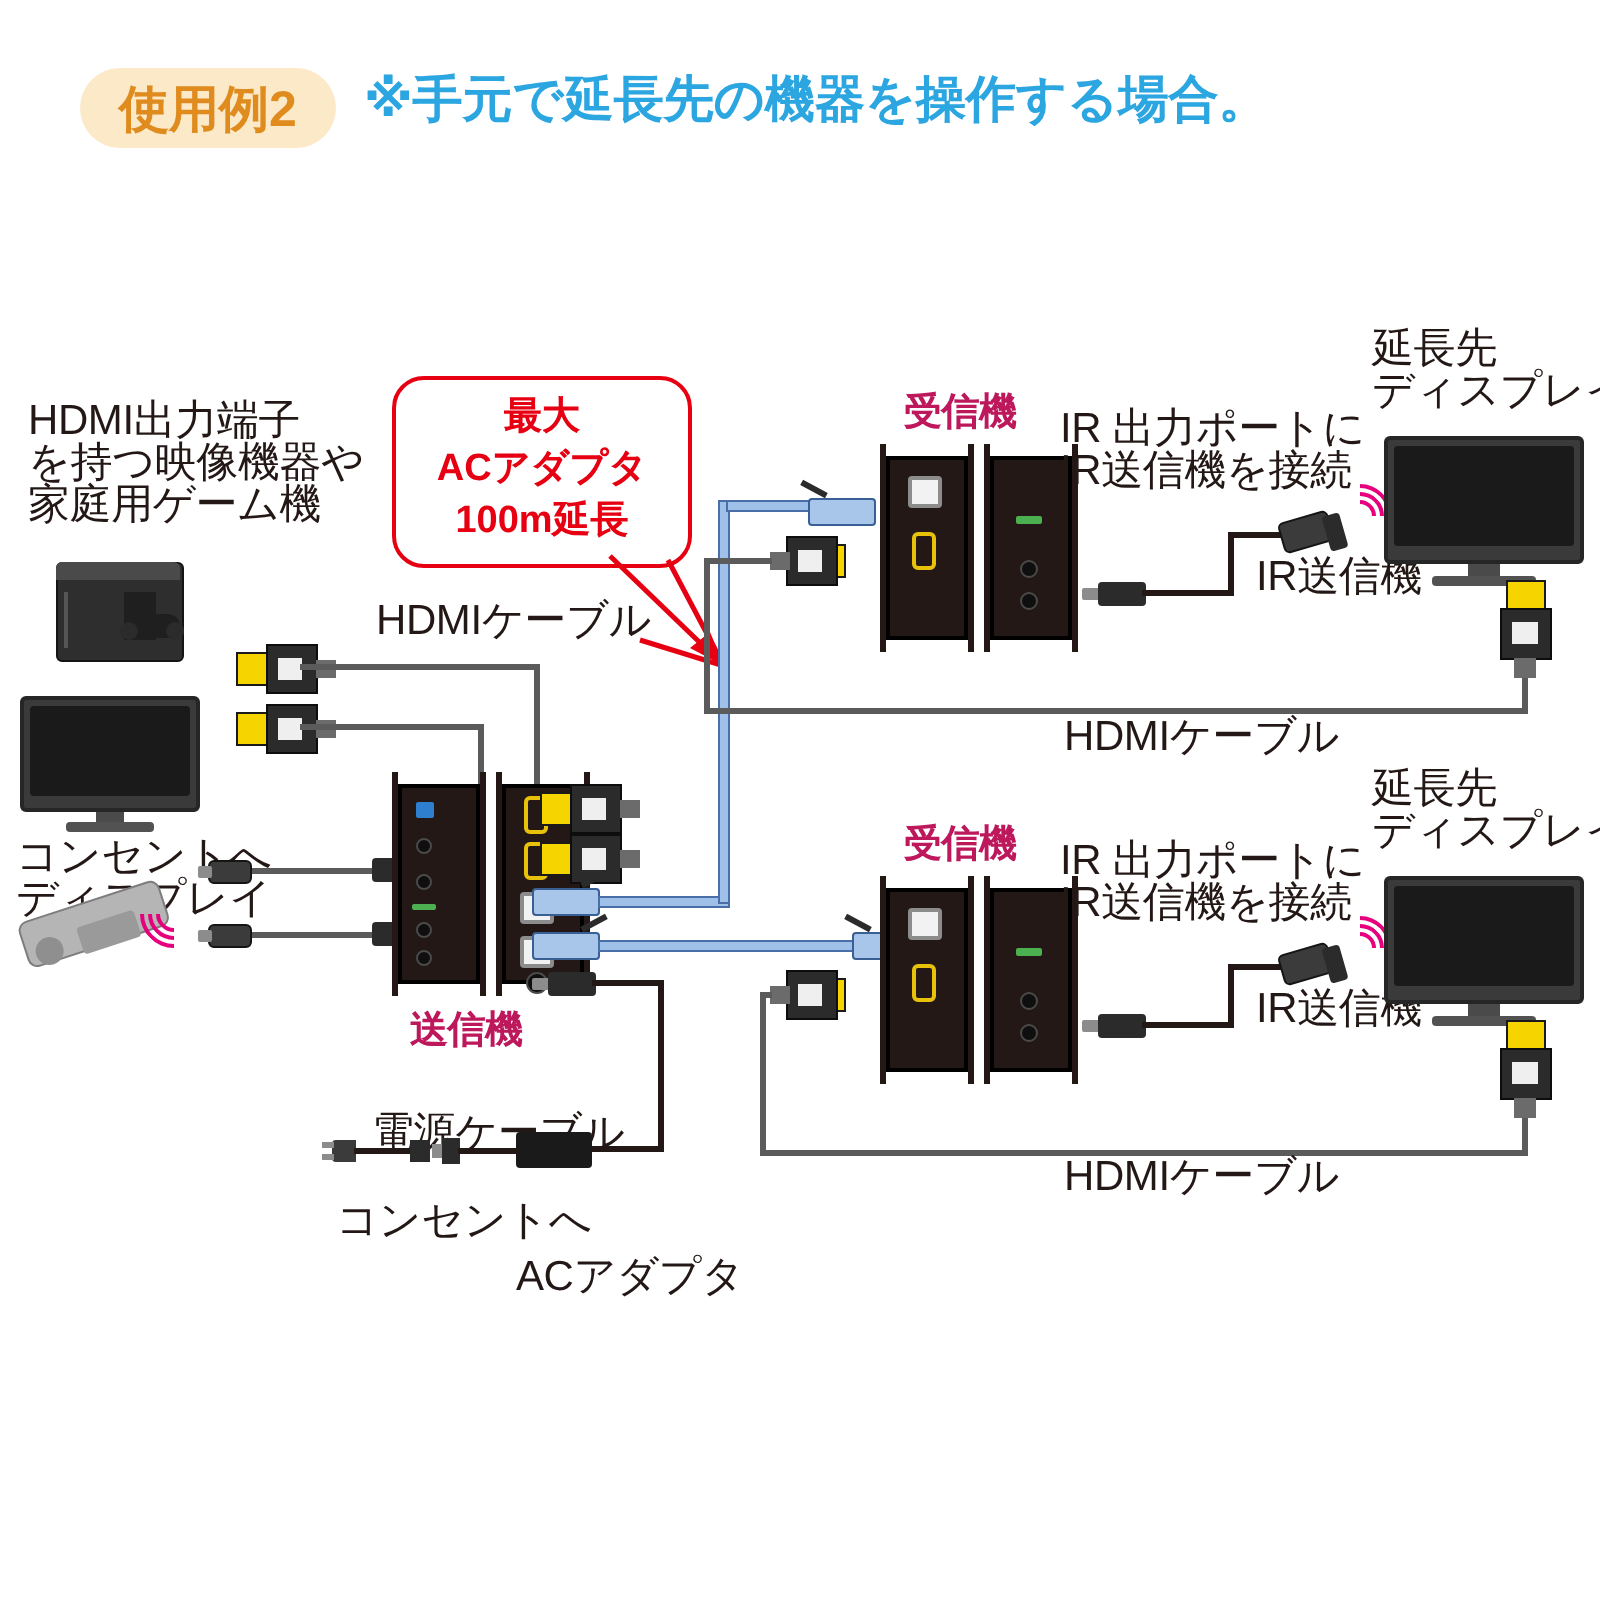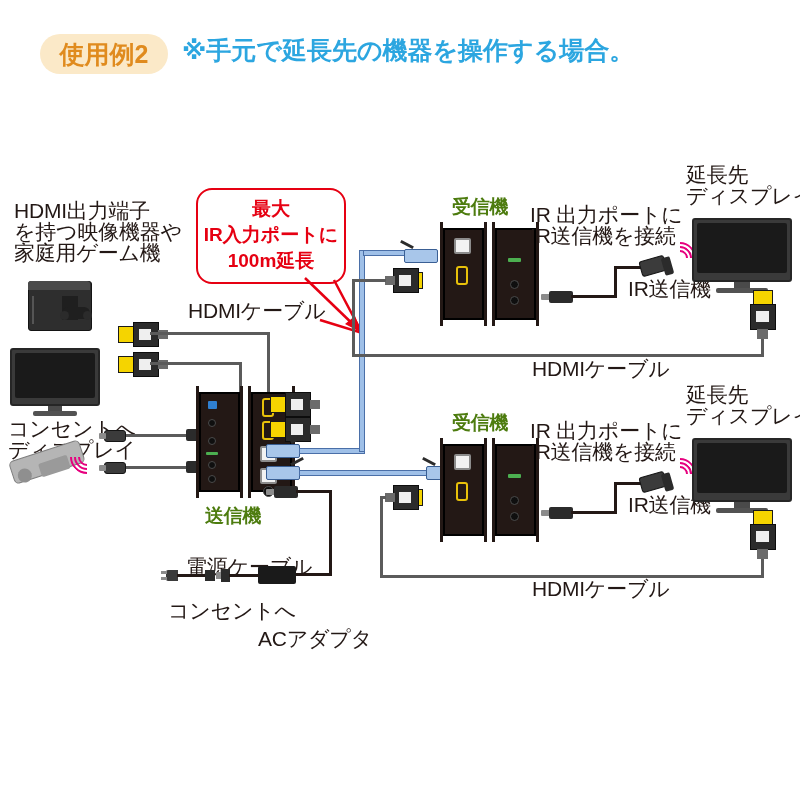--- a/index.html
+++ b/index.html
@@ -17,21 +17,21 @@
   .abs{position:absolute;}
   .txt{
     position:absolute;
     color:#231815;
     font-size:21px;
     line-height:21px;
     white-space:pre;
     letter-spacing:-0.2px;
     font-weight:500;
   }
-  .txt.red{color:#4d7c0f;font-weight:bold;}
+  .txt.red{color:#be185d;font-weight:bold;}
   .txt.blue{color:#1b9ad6;font-weight:bold;}
   .txt.hdr-blue{color:#2ca6e0;font-weight:bold;font-size:25px;letter-spacing:0px;}
 
   
   #badge{
     left:40px;top:34px;width:128px;height:40px;
     background:#fbe9c8;border-radius:20px;
   }
   #badge-label{
     left:40px;top:34px;width:128px;height:40px;
@@ -182,21 +182,21 @@
       <div class="hdmi-shell" style="left:15px;top:0px;width:26px;height:25px;"></div>
       <div class="hdmi-slot" style="left:21px;top:7px;width:12px;height:11px;"></div>
       <div class="hdmi-neck" style="left:40px;top:8px;width:10px;height:9px;"></div>
     </div>
     <div class="line" style="left:150px;top:362px;width:92px;height:3px;"></div>
     <div class="line" style="left:239px;top:362px;width:3px;height:82px;"></div>
   </div>
 
   <div class="abs" id="balloon"></div>
   <div class="abs" id="balloon-text">最大
-IR入力ポートに
+ACアダプタ
 100m延長</div>
   <svg class="abs" style="left:300px;top:276px;" width="110" height="66">
     <polyline points="5,2 60,55" stroke="#e60012" stroke-width="2.5" fill="none"></polyline>
     <polyline points="34,4 62,57 20,44" stroke="#e60012" stroke-width="2.5" fill="none"></polyline>
     <polygon points="62,57 45,48 55,40" fill="#e60012"></polygon>
   </svg>
 
   <div>
 
     <div class="unit-bracket" style="left:196px;top:386px;width:3px;height:112px;"></div>

